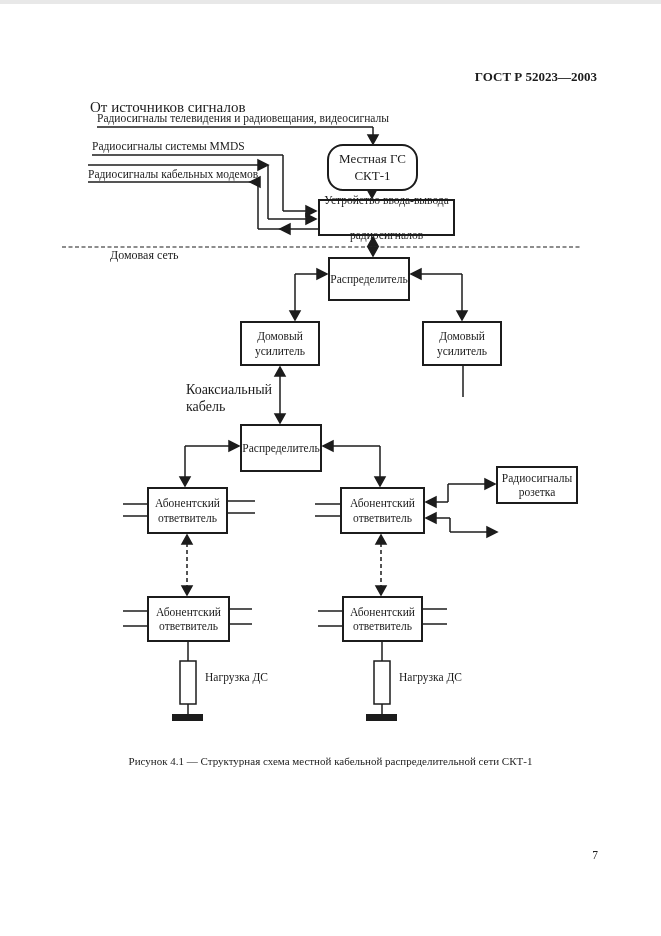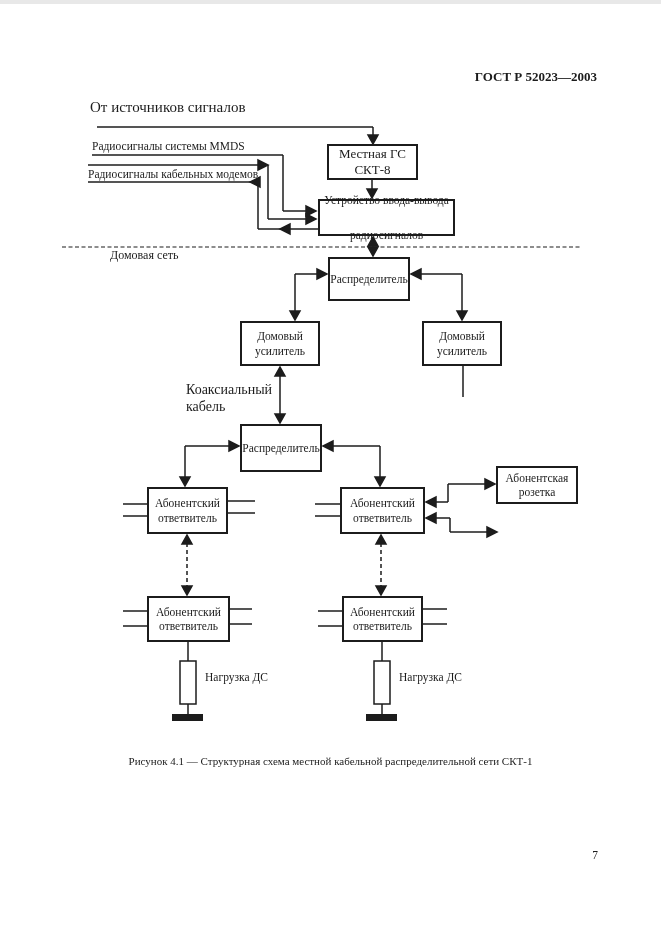--- a/index.html
+++ b/index.html
@@ -150,36 +150,37 @@
         <line x1="382" y1="700" x2="382" y2="710"></line>
         <rect x="366" y="710" width="31" height="7" stroke="none"></rect>
       </g>
     </g>
   </svg>
 
   <div class="lbl gost abs" style="left:337px;top:66px;width:260px;">ГОСТ Р 52023—2003</div>
 
   <div class="lbl src-title" style="left:90px;top:95px;">От источников сигналов</div>
 
+  <div class="lbl sig" style="left:97px;top:108px;">Радиосигналы телевидения и радиовещания, видеосигналы</div>
 
   <div class="lbl sig" style="left:92px;top:136px;">Радиосигналы системы MMDS</div>
 
   <div class="lbl sig" style="left:88px;top:164px;">Радиосигналы кабельных модемов</div>
 
   <div class="lbl net" style="left:110px;top:245px;">Домовая сеть</div>
 
   <div class="lbl coax" style="left:186px;top:377px;width:82px;">Коаксиальный кабель</div>
 
   <div class="lbl load" style="left:205px;top:667px;">Нагрузка ДС</div>
 
   <div class="lbl load" style="left:399px;top:667px;">Нагрузка ДС</div>
 
-  <div class="bx f13" style="left:327px;top:140px;width:91px;height:36px;">
+  <div class="bx f13" style="left:327px;top:140px;width:91px;height:47px;border-radius:16px;">
     <span>Местная ГС</span>
-    <span>СКТ-8</span>
+    <span>СКТ-1</span>
   </div>
 
   <div class="bx f115" style="left:318px;top:195px;width:137px;height:37px;gap:21px;">
     <span>Устройство ввода-вывода</span>
     <span>радиосигналов</span>
   </div>
 
   <div class="bx f115" style="left:328px;top:253px;width:82px;height:44px;">
     <span>Распределитель</span>
   </div>
@@ -202,21 +203,21 @@
     <span>Абонентский</span>
     <span>ответвитель</span>
   </div>
 
   <div class="bx f115" style="left:340px;top:483px;width:85px;height:47px;">
     <span>Абонентский</span>
     <span>ответвитель</span>
   </div>
 
   <div class="bx f115" style="left:496px;top:462px;width:82px;height:38px;">
-    <span>Абонентская</span>
+    <span>Радиосигналы</span>
     <span>розетка</span>
   </div>
 
   <div class="bx f115" style="left:147px;top:592px;width:83px;height:46px;">
     <span>Абонентский</span>
     <span>ответвитель</span>
   </div>
 
   <div class="bx f115" style="left:342px;top:592px;width:81px;height:46px;">
     <span>Абонентский</span>

